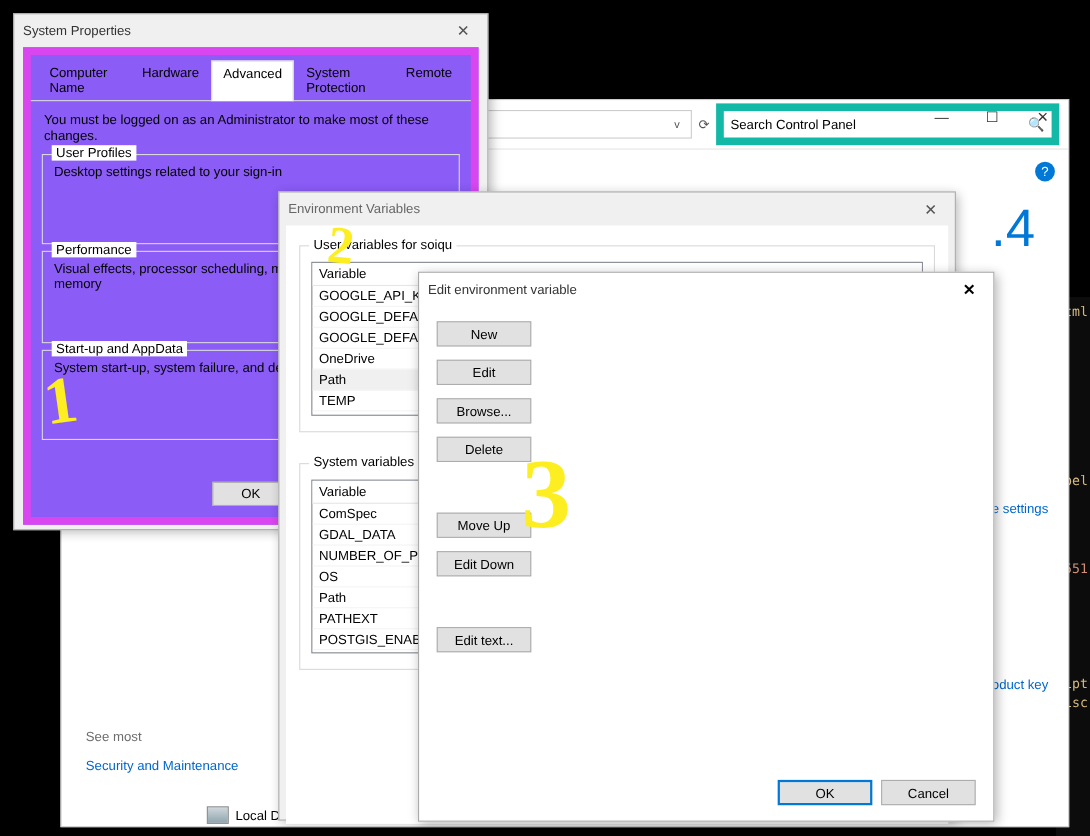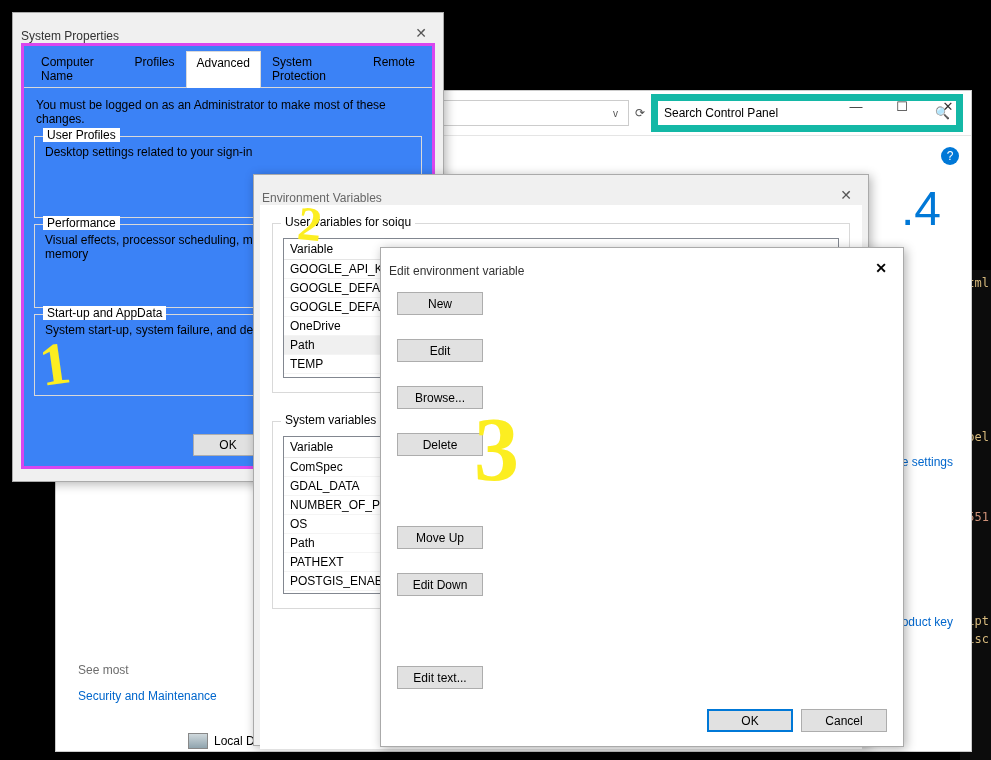--- a/index.html
+++ b/index.html
@@ -1,17 +1,17 @@
 <!DOCTYPE html>
 <html><head>
 <meta charset="utf-8">
 <style>
 html,body{margin:0;padding:0;font-family:"Segoe UI",Tahoma,sans-serif;font-size:12px;color:#000;background:#000;width:991px;height:760px;overflow:hidden;position:relative}
 .win{position:absolute;background:#fff;border:1px solid #aaa;box-shadow:2px 2px 10px rgba(0,0,0,.3)}
-.titlebar{display:flex;align-items:flex-end;height:30px;padding:0 8px;font-size:12px;color:#333}
+.titlebar{display:flex;align-items:center;height:30px;padding:0 8px;font-size:12px;color:#333}
 .titlebar .spacer{flex:1}
 .closebtn{font-family:Arial;font-size:14px;color:#555;padding:2px 8px;cursor:default}
 .btn{background:#e1e1e1;border:1px solid #adadad;min-width:72px;height:22px;font-size:12px;font-family:inherit;cursor:default;padding:0 10px}
 .btn-wide{min-width:86px;height:23px}
 .btn-primary{border:2px solid #0078d7}
 .grp{border:1px solid #d9d9d9;margin:6px 10px;padding:8px 10px 10px;position:relative}
 .grp-title{position:absolute;top:-9px;left:8px;background:#fff;padding:0 4px;font-size:12px}
 .tabrow{display:flex;border-bottom:1px solid #d9d9d9;padding:4px 6px 0;gap:0}
 .tab{padding:4px 10px;border:1px solid transparent;border-bottom:none;font-size:12px}
 .tab.active{border-color:#d9d9d9;background:#fff;position:relative;top:1px}
@@ -80,24 +80,24 @@
     <span>Local Di</span>
   </div>
 </div>
 
 <div class="win" style="left:12px;top:12px;width:430px;height:468px;background:#f0f0f0">
   <div class="titlebar">
     <span>System Properties</span>
     <span class="spacer"></span>
     <span class="closebtn">✕</span>
   </div>
-  <div style="background:#3b82f6;margin:0 8px 8px;border:3px solid #d946ef;height:420px;position:relative">
+  <div style="background:#8b5cf6;margin:0 8px 8px;border:7px solid #d946ef;height:420px;position:relative">
     <div class="tabrow">
       <div class="tab">Computer Name</div>
-      <div class="tab">Profiles</div>
+      <div class="tab">Hardware</div>
       <div class="tab active">Advanced</div>
       <div class="tab">System Protection</div>
       <div class="tab">Remote</div>
     </div>
     <div style="padding:10px 12px 4px">You must be logged on as an Administrator to make most of these changes.</div>
 
     <div class="grp" style="height:62px">
       <div class="grp-title">User Profiles</div>
       <div>Desktop settings related to your sign-in</div>
     </div>
@@ -161,21 +161,21 @@
 </div>
 
 <div class="win" style="left:380px;top:247px;width:522px;height:498px;background:#fff">
   <div class="titlebar">
     <span>Edit environment variable</span>
     <span class="spacer"></span>
     <span class="closebtn" style="font-weight:bold;color:#000">✕</span>
   </div>
 
   <div style="display:flex;padding:14px 16px 0;gap:14px">
-    <div style="display:flex;flex-direction:column;gap:24px;width:86px">
+    <div style="display:flex;flex-direction:column;gap:12px;width:86px">
       <button class="btn btn-wide">New</button>
       <button class="btn btn-wide">Edit</button>
       <button class="btn btn-wide">Browse...</button>
       <button class="btn btn-wide">Delete</button>
       <div style="height:22px"></div>
       <button class="btn btn-wide">Move Up</button>
       <button class="btn btn-wide">Edit Down</button>
       <div style="height:22px"></div>
       <button class="btn btn-wide">Edit text...</button>
     </div>

